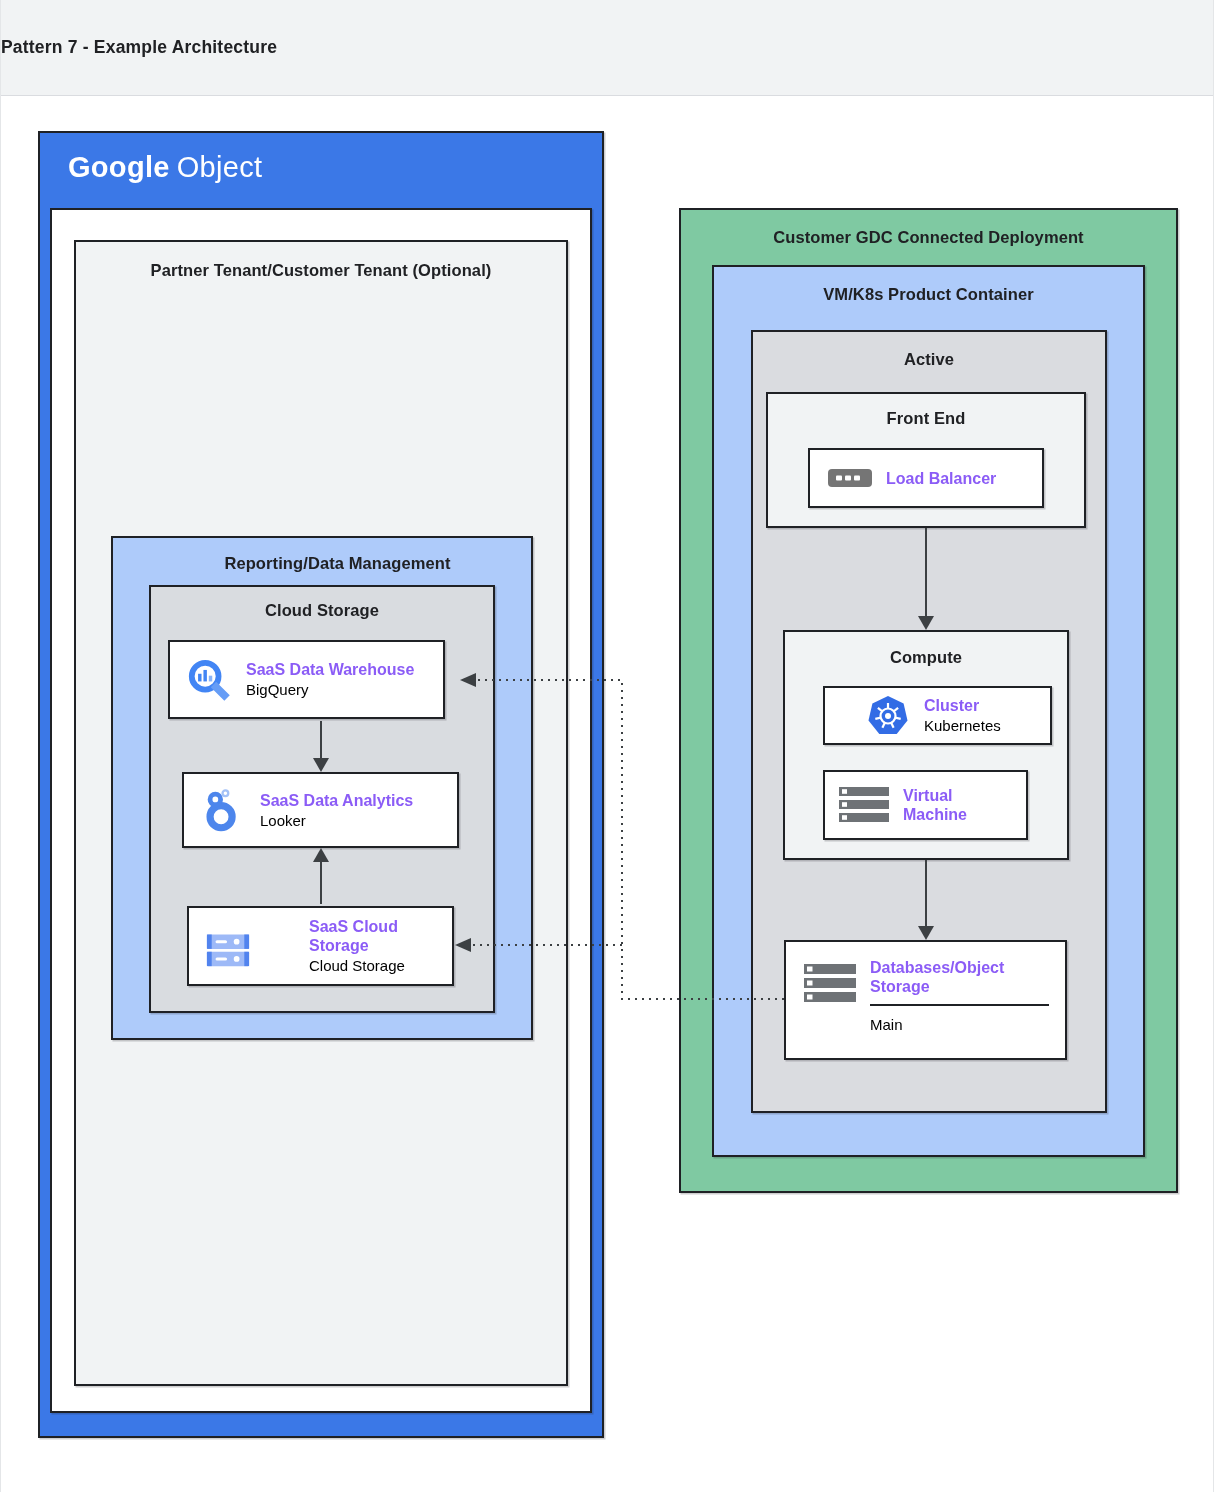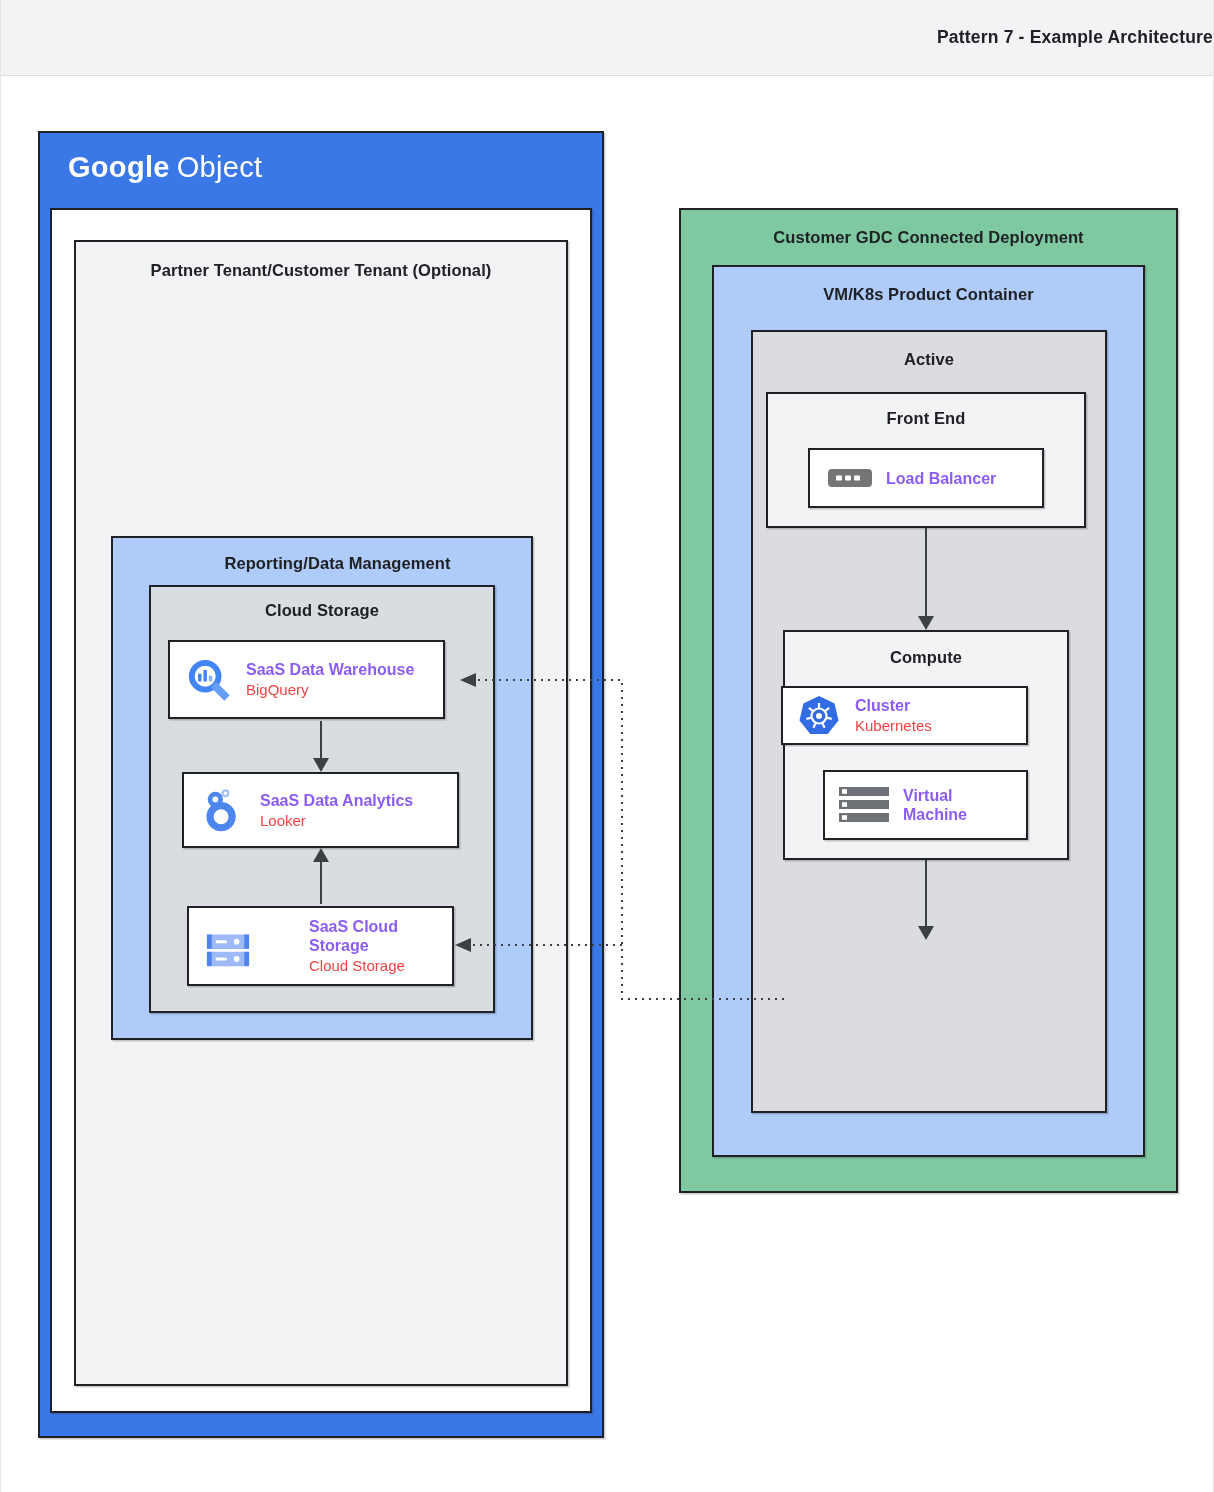--- a/index.html
+++ b/index.html
@@ -1,30 +1,30 @@
 <!DOCTYPE html>
 <html><head>
 <meta charset="utf-8">
 <style>
   html,body{margin:0;padding:0;background:#fff;}
   body{font-family:"Liberation Sans",sans-serif;color:#202124;}
   #canvas{position:relative;width:1214px;height:1492px;background:#fff;overflow:hidden;
           border-left:1px solid #e4e6e8;border-right:1px solid #e4e6e8;box-sizing:border-box;}
-  .titlebar{position:absolute;left:0;top:0;width:100%;height:76px;background:#f1f3f4;
-            border-bottom:1px solid #dadce0;display:flex;align-items:center;justify-content:flex-end;box-sizing:border-box;}
+  .titlebar{position:absolute;left:0;top:0;width:100%;height:96px;background:#f1f3f4;
+            border-bottom:1px solid #dadce0;display:flex;align-items:center;justify-content:flex-start;box-sizing:border-box;}
   .titlebar h1{font-size:17.5px;font-weight:700;margin:0;color:#202124;letter-spacing:.2px;}
   .box{position:absolute;border:2px solid #1f2125;box-sizing:border-box;
        box-shadow:1.5px 1.5px 0 rgba(32,33,36,.22);}
   .box-title{font-weight:700;font-size:16.5px;text-align:center;color:#202124;letter-spacing:.1px;}
   .card{position:absolute;background:#fff;border:2px solid #1f2125;box-sizing:border-box;
         display:flex;align-items:center;box-shadow:1.5px 1.5px 0 rgba(32,33,36,.22);}
   .card .icon{flex:0 0 auto;margin-left:16px;display:flex;align-items:center;}
   .card .txt{margin-left:14px;margin-right:8px;}
   .card-title{font-weight:700;font-size:16px;line-height:19px;color:#8b5cf6;}
-  .card-sub{font-weight:400;font-size:15px;line-height:19px;color:#ef4444;margin-top:1px;}
+  .card-sub{font-weight:400;font-size:15px;line-height:19px;color:#000000;margin-top:1px;}
   .logo{position:absolute;left:28px;top:18px;color:#fff;font-size:29px;letter-spacing:.3px;}
   .logo .g{font-weight:600;}
   .logo .c{font-weight:400;margin-left:7px;}
   svg.overlay{position:absolute;left:0;top:0;pointer-events:none;z-index:60;}
   .divider{height:2px;background:#1f2125;margin:8px 0 9px 0;}
 </style>
 </head>
 <body>
 
 <div id="canvas">
@@ -135,21 +135,21 @@
     </span>
     <span class="txt">
       <div class="card-title">Load Balancer</div>
     </span>
   </div>
 
   <div class="box" style="left:782px;top:630px;width:286px;height:230px;background:#f1f3f4;">
     <div class="box-title" style="margin-top:16px;">Compute</div>
   </div>
 
-  <div class="card" style="left:780px;top:686px;width:247px;height:59px;">
+  <div class="card" style="left:822px;top:686px;width:229px;height:59px;padding-left:27px;">
     <span class="icon" style="margin-left:14px;">
       <svg width="44" height="44" viewBox="0 0 44 44">
         <polygon points="22,2 37.6,9.5 41.5,26.4 30.7,40 13.3,40 2.5,26.4 6.4,9.5" fill="#326ce5"></polygon>
         <g stroke="#ffffff" stroke-width="2.2">
           <line x1="22" y1="22" x2="22" y2="9"></line>
           <line x1="22" y1="22" x2="32.1" y2="13.9"></line>
           <line x1="22" y1="22" x2="34.7" y2="24.9"></line>
           <line x1="22" y1="22" x2="27.6" y2="33.7"></line>
           <line x1="22" y1="22" x2="16.4" y2="33.7"></line>
           <line x1="22" y1="22" x2="9.3" y2="24.9"></line>
@@ -176,20 +176,39 @@
           <rect x="0" y="28" width="50" height="9" fill="#6e7276"></rect>
             <rect x="3" y="30.2" width="5" height="4.6" fill="#ffffff"></rect>
         </g>
       </svg>
     </span>
     <span class="txt">
       <div class="card-title" style="max-width:110px;">Virtual Machine</div>
     </span>
   </div>
 
+  <div class="card" style="left:783px;top:940px;width:283px;height:120px;align-items:flex-start;">
+    <span class="icon" style="margin-top:20px;margin-left:18px;">
+      <svg width="52" height="42" viewBox="0 0 52 42">
+        <g>
+          <rect x="0" y="2" width="52" height="10" fill="#6e7276"></rect>
+            <rect x="3" y="4.5" width="5.5" height="5" fill="#ffffff"></rect>
+          <rect x="0" y="16" width="52" height="10" fill="#6e7276"></rect>
+            <rect x="3" y="18.5" width="5.5" height="5" fill="#ffffff"></rect>
+          <rect x="0" y="30" width="52" height="10" fill="#6e7276"></rect>
+            <rect x="3" y="32.5" width="5.5" height="5" fill="#ffffff"></rect>
+        </g>
+      </svg>
+    </span>
+    <span class="txt" style="margin-top:16px;flex:1;margin-right:16px;">
+      <div class="card-title" style="max-width:180px;">Databases/Object Storage</div>
+      <div class="divider"></div>
+      <div class="card-sub">Main</div>
+    </span>
+  </div>
 
   <svg class="overlay" width="1214" height="1492" viewBox="0 0 1214 1492">
     <g stroke="#3c4043" stroke-width="2" fill="#3c4043">
       <line x1="320" y1="721" x2="320" y2="759"></line>
       <polygon points="312,758 328,758 320,772" stroke="none"></polygon>
     </g>
     <g stroke="#3c4043" stroke-width="2" fill="#3c4043">
       <line x1="320" y1="904" x2="320" y2="862"></line>
       <polygon points="312,862 328,862 320,848" stroke="none"></polygon>
     </g>

